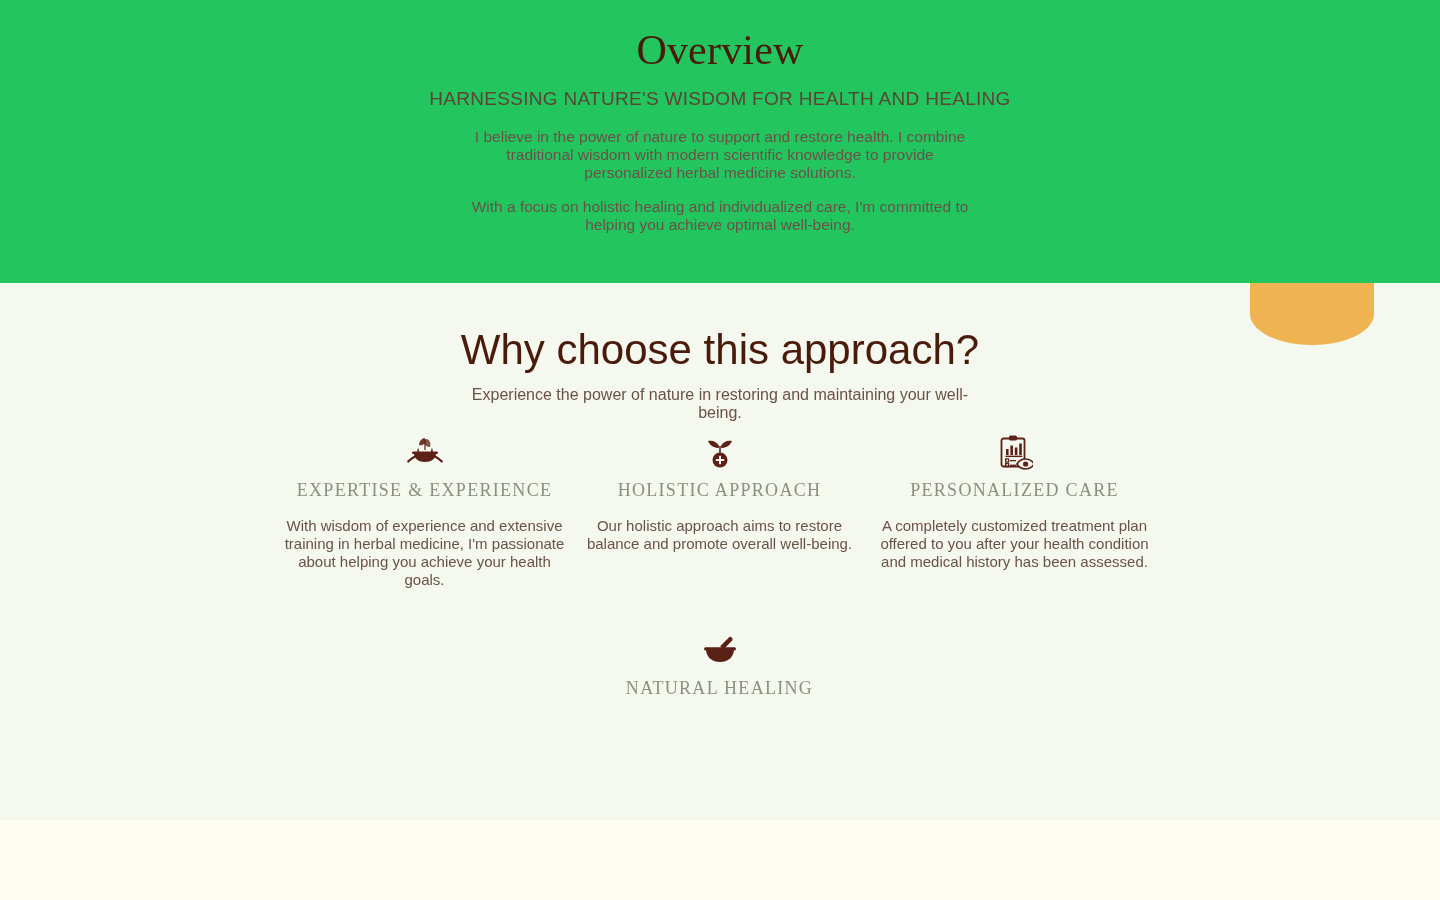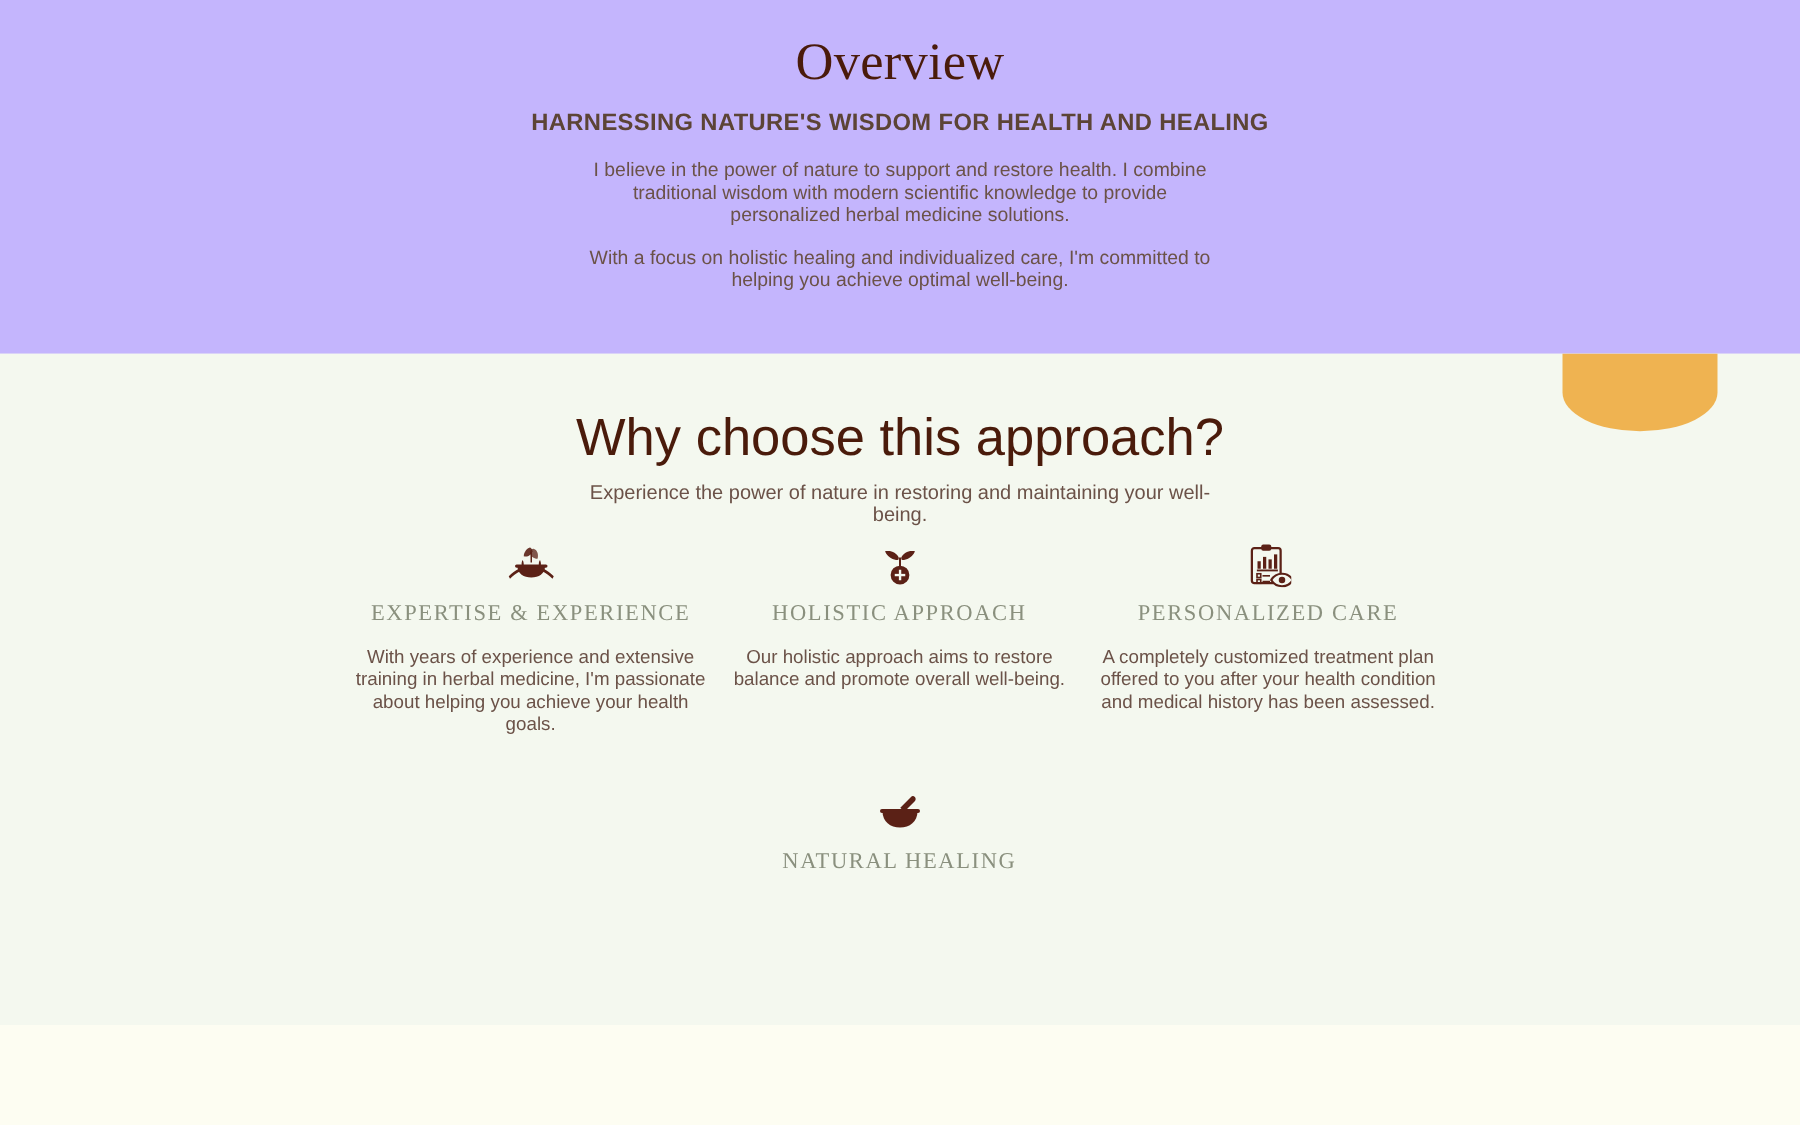--- a/index.html
+++ b/index.html
@@ -7,33 +7,33 @@
     width:1440px; height:900px;
     background:#FDFDF2;
     font-family:"Liberation Sans", sans-serif;
     overflow:hidden;
   }
   .page { position:relative; width:1440px; height:900px; }
 
   
   .overview-section {
     position:absolute; left:0; top:0; width:1440px; height:283px;
-    background:#c4b5fd;
+    background:#22c55e;
   }
   .overview-title {
     position:absolute; left:0; top:26px; width:1440px;
     text-align:center;
     font-family:"Liberation Serif", serif;
     font-size:42px; font-weight:400; color:#4A1B0B;
     letter-spacing:0.2px;
   }
   .overview-subtitle {
     position:absolute; left:0; top:88px; width:1440px;
     text-align:center;
-    font-size:19px; font-weight:700; color:#5C4436;
+    font-size:19px; font-weight:400; color:#5C4436;
     letter-spacing:0.3px;
   }
   .overview-para {
     position:absolute; left:470px; width:500px;
     text-align:center;
     font-size:15.5px; line-height:18px; color:#6B5248;
   }
   .overview-para.p1 { top:128px; }
   .overview-para.p2 { top:198px; }
 
@@ -133,21 +133,21 @@
 
               <path d="M13 13c-1 2-1 4 0 6l1-1c0-2 0-4-1-5z"></path>
               <path d="M27 13c1 2 1 4 0 6l-1-1c0-2 0-4 1-5z"></path>
 
               <path d="M9 18h22c0 6-5 9-11 9s-11-3-11-9z"></path>
               <rect x="7" y="16.5" width="26" height="2.6" rx="1.3"></rect>
             </g>
           </svg>
         </span>
         <div class="feature-title">EXPERTISE &amp; EXPERIENCE</div>
-        <div class="feature-desc">With years of experience and extensive training in herbal medicine, I'm passionate about helping you achieve your health goals.</div>
+        <div class="feature-desc">With wisdom of experience and extensive training in herbal medicine, I'm passionate about helping you achieve your health goals.</div>
       </div>
 
       <div class="feature-card">
         <span class="feature-icon">
           <svg width="34" height="34" viewBox="0 0 34 34">
             <g fill="#5B2116">
 
               <path d="M15 13C12 13 7 11 5 6c5-1 9 1 11 5 0 1 0 2-1 2z"></path>
 
               <path d="M19 13c3 0 8-2 10-7-5-1-9 1-11 5 0 1 0 2 1 2z"></path>

